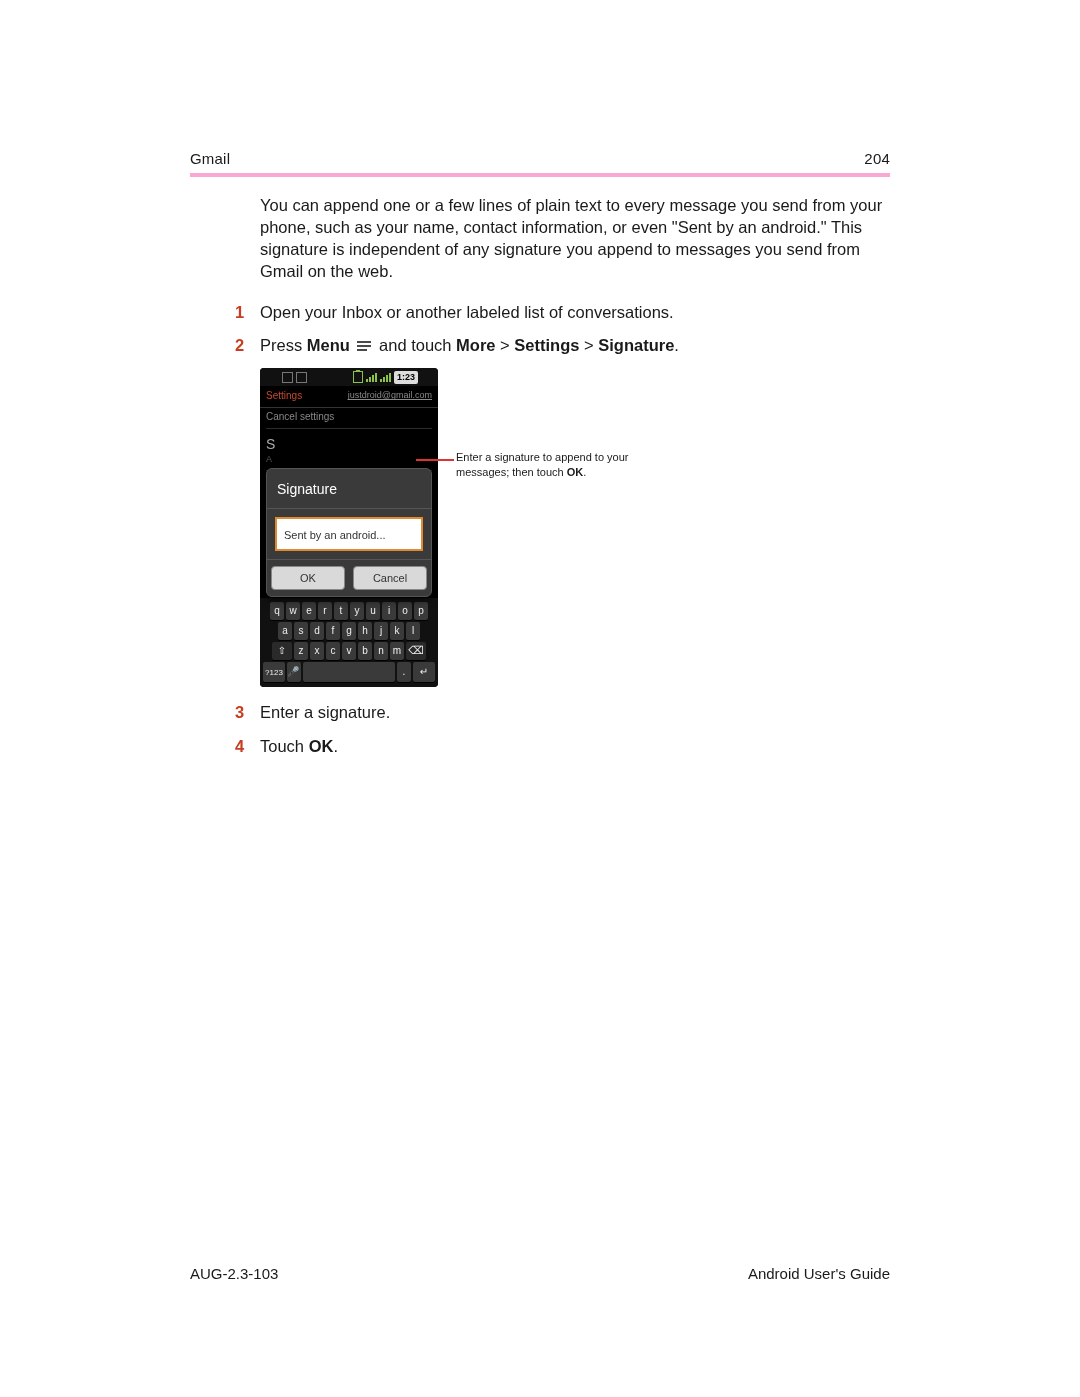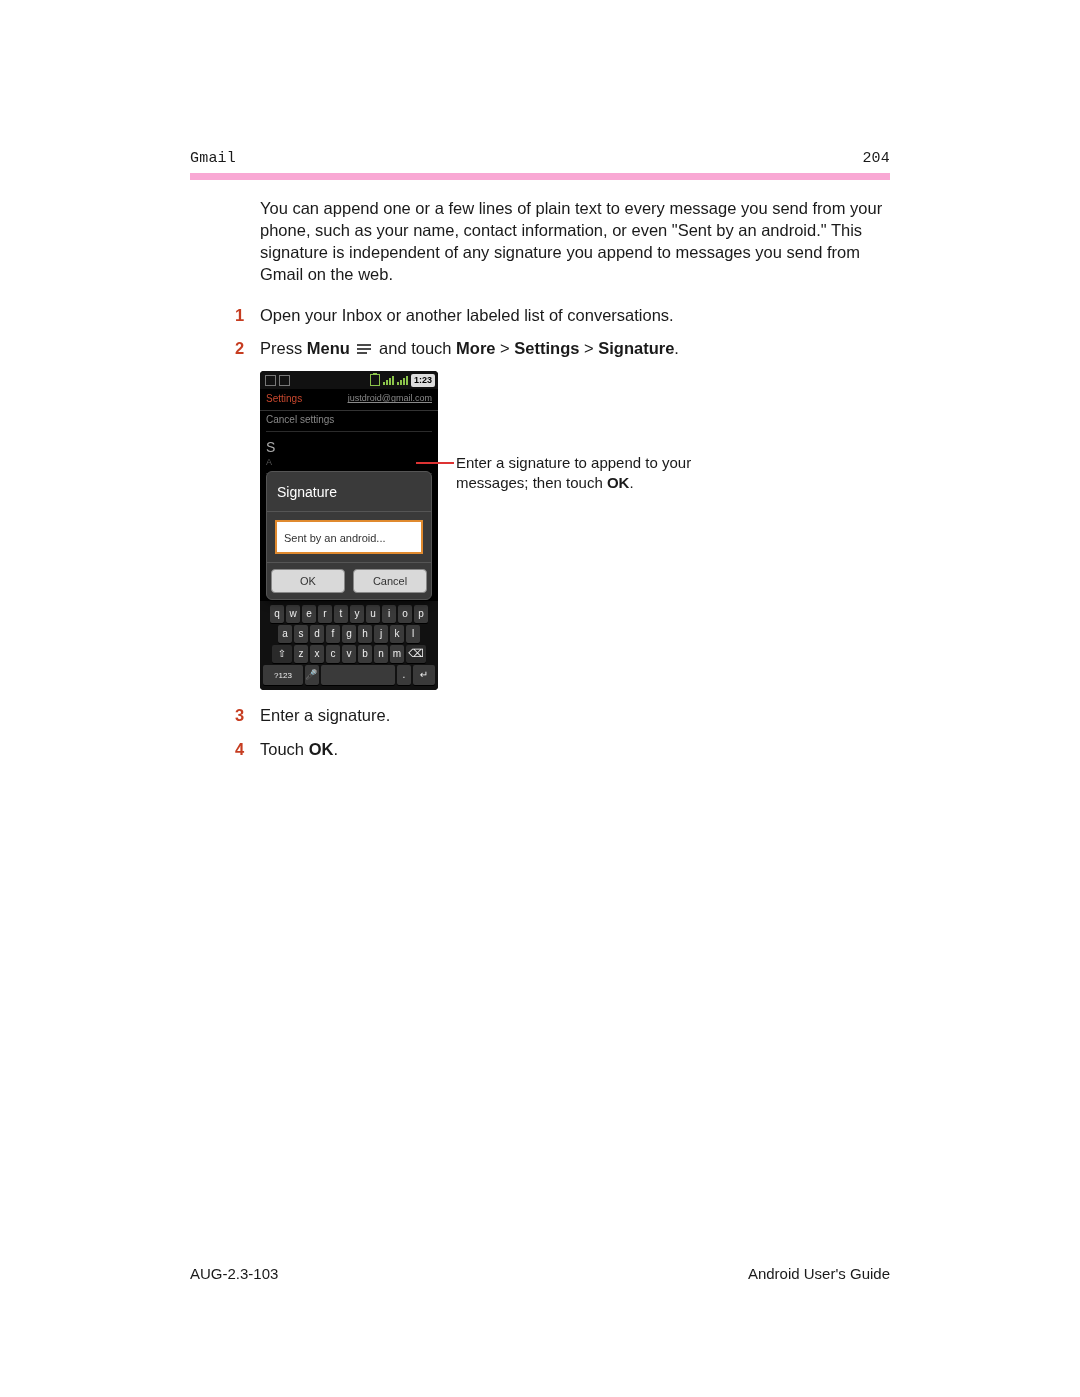--- a/index.html
+++ b/index.html
@@ -16,23 +16,22 @@
     padding: 150px 190px 0 190px;
     position: relative;
     height: 100%;
     box-sizing: border-box;
   }
   .running-header {
     display: flex;
     justify-content: space-between;
     font-size: 15px;
     padding-bottom: 6px;
-    border-bottom: 7px solid #f9a8d4;
+    border-bottom: 4px solid #f9a8d4;
     letter-spacing: 0.2px;
-    font-family: Liberation Mono, monospace;
   }
   .title {
     font-size: 29px;
     font-weight: 700;
     margin: 40px 0 18px 0;
     letter-spacing: -0.2px;
   }
   .intro {
     font-size: 16.5px;
     line-height: 1.35;
@@ -81,21 +80,21 @@
   .phone {
     width: 178px;
     background: #000;
     border-radius: 4px;
     overflow: hidden;
     color: #ccc;
     font-family: Arial, sans-serif;
   }
   .statusbar {
     display:flex; justify-content:flex-end; align-items:center;
-    gap:3px; padding:2px 3px; height:14px; background:#111;
+    gap:3px; padding:2px 20px; height:14px; background:#111;
     font-size:9px; color:#fff;
   }
   .sb-time { background:#ddd; color:#000; border-radius:2px; padding:0 3px; font-weight:bold; font-size:9px;}
   .sb-sig { display:flex; gap:1px; align-items:flex-end; height:10px;}
   .sb-sig b{ width:2px; background:#8bc34a; display:block;}
   .sb-sig b:nth-child(1){height:3px}.sb-sig b:nth-child(2){height:5px}
   .sb-sig b:nth-child(3){height:7px}.sb-sig b:nth-child(4){height:9px}
   .sb-batt { width:8px;height:10px;border:1px solid #8bc34a; position:relative;}
   .sb-batt::after{content:"";position:absolute;top:-2px;left:2px;width:4px;height:2px;background:#8bc34a;}
   .sb-left { margin-right:auto; display:flex; gap:3px; padding-left:2px;}
@@ -122,25 +121,25 @@
   .auto-row { padding:10px 6px 4px; color:#9a9a9a; font-size:14px; border-top:1px solid #2b2b2b;}
   
   .kbd { background:#111; padding:4px 3px 3px;}
   .kbd-row { display:flex; justify-content:center; gap:2px; margin-bottom:2px;}
   .key { background:#3a3a3a; color:#eee; font-size:10px; width:14px; height:18px;
          display:flex;align-items:center;justify-content:center; border-radius:2px;
          box-shadow:0 1px 0 #000; }
   .key.wide { width:22px;}
   .key.del { width:20px; background:#2a2a2a; font-size:11px;}
   .key.shift { width:20px; background:#2a2a2a;}
-  .key.big { width:40px;}
+  .key.big { width:22px;}
   .kbd-row.bottom .key { height:20px; }
   .key.space { flex:1; }
   
-  .callout { flex:1; padding-top: 82px; font-size:15px; line-height:1.3; }
+  .callout { flex:1; padding-top: 82px; font-size:11px; line-height:1.3; }
   .callout-connector { position:relative; }
   .callout-connector::before {
     content:""; position:absolute; left:-40px; top:9px; width:38px; height:2px; background:#d33;
   }
   .callout-txt { display:inline; }
   .running-footer {
     position: absolute; left:190px; right:190px; bottom:115px;
     display:flex; justify-content:space-between; font-size:15px;
   }
 </style>

